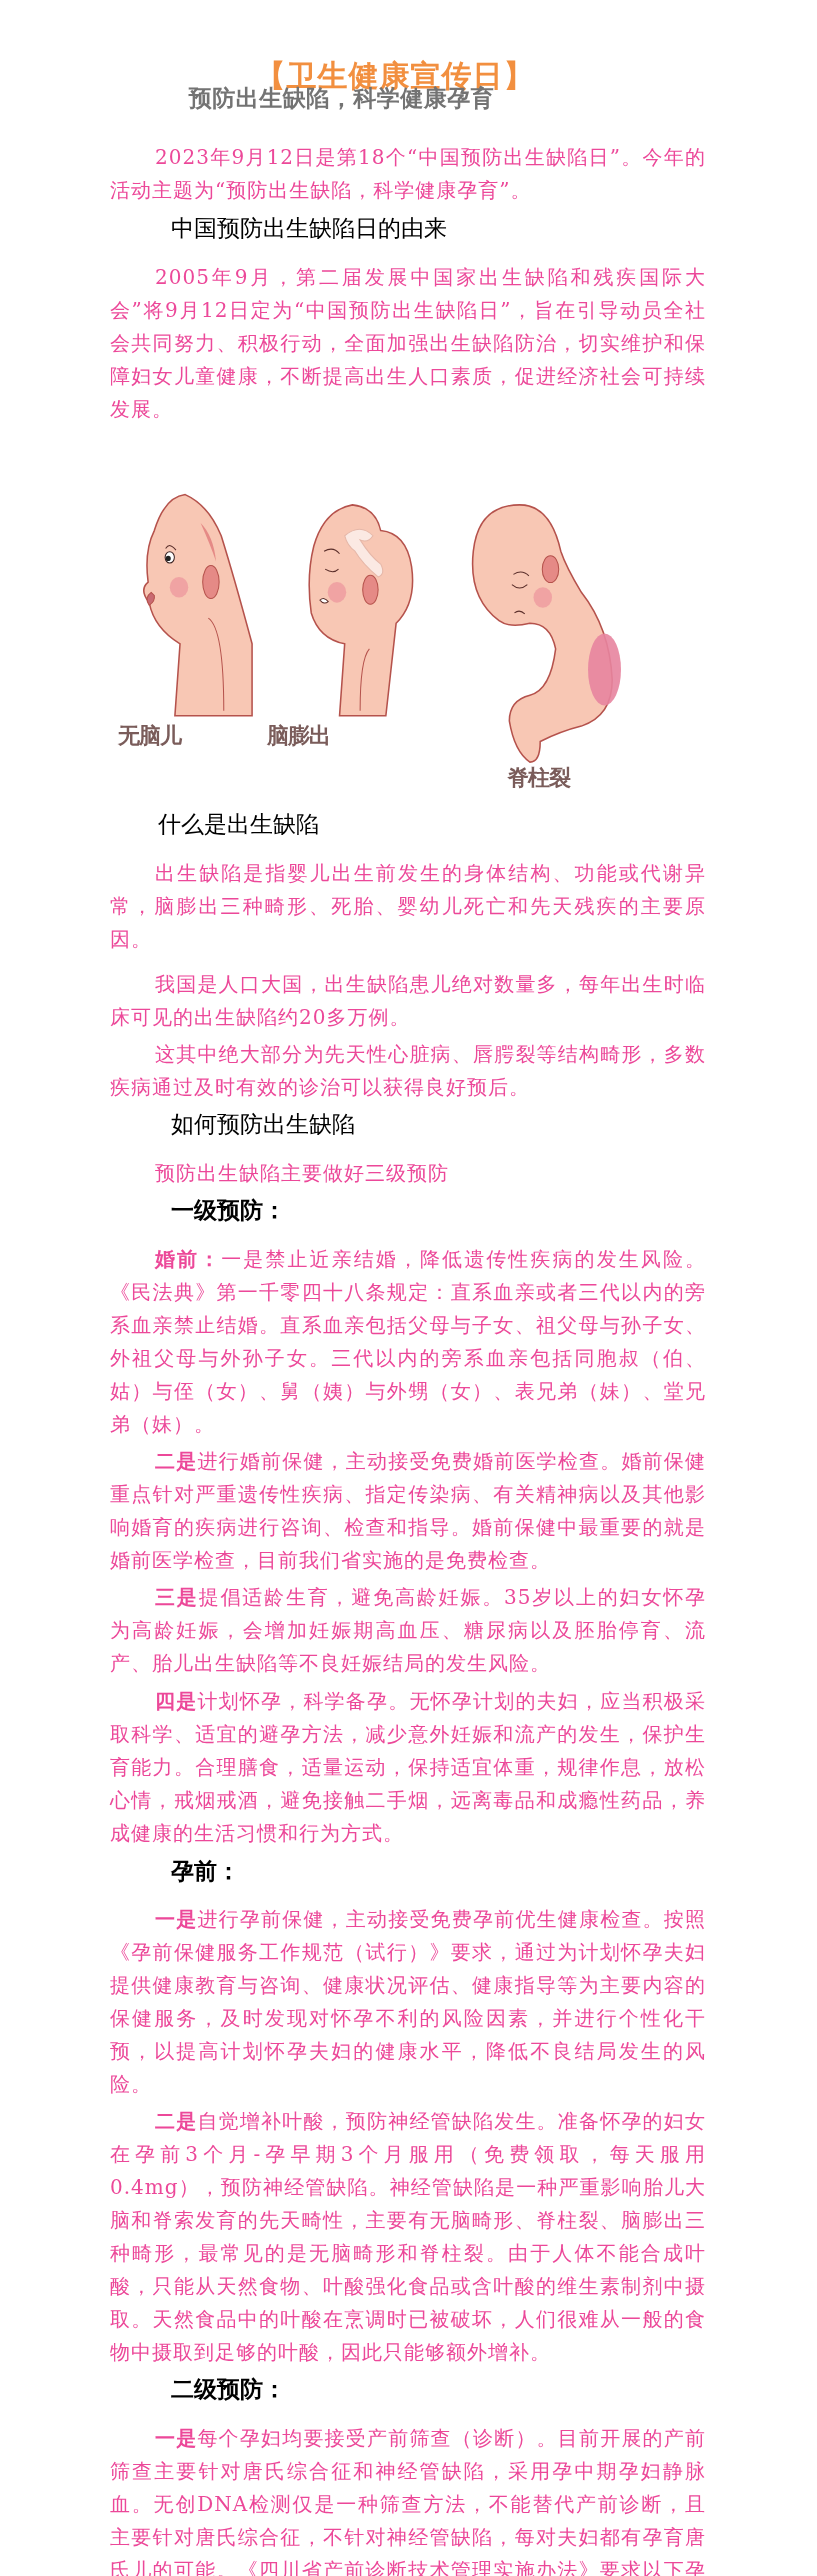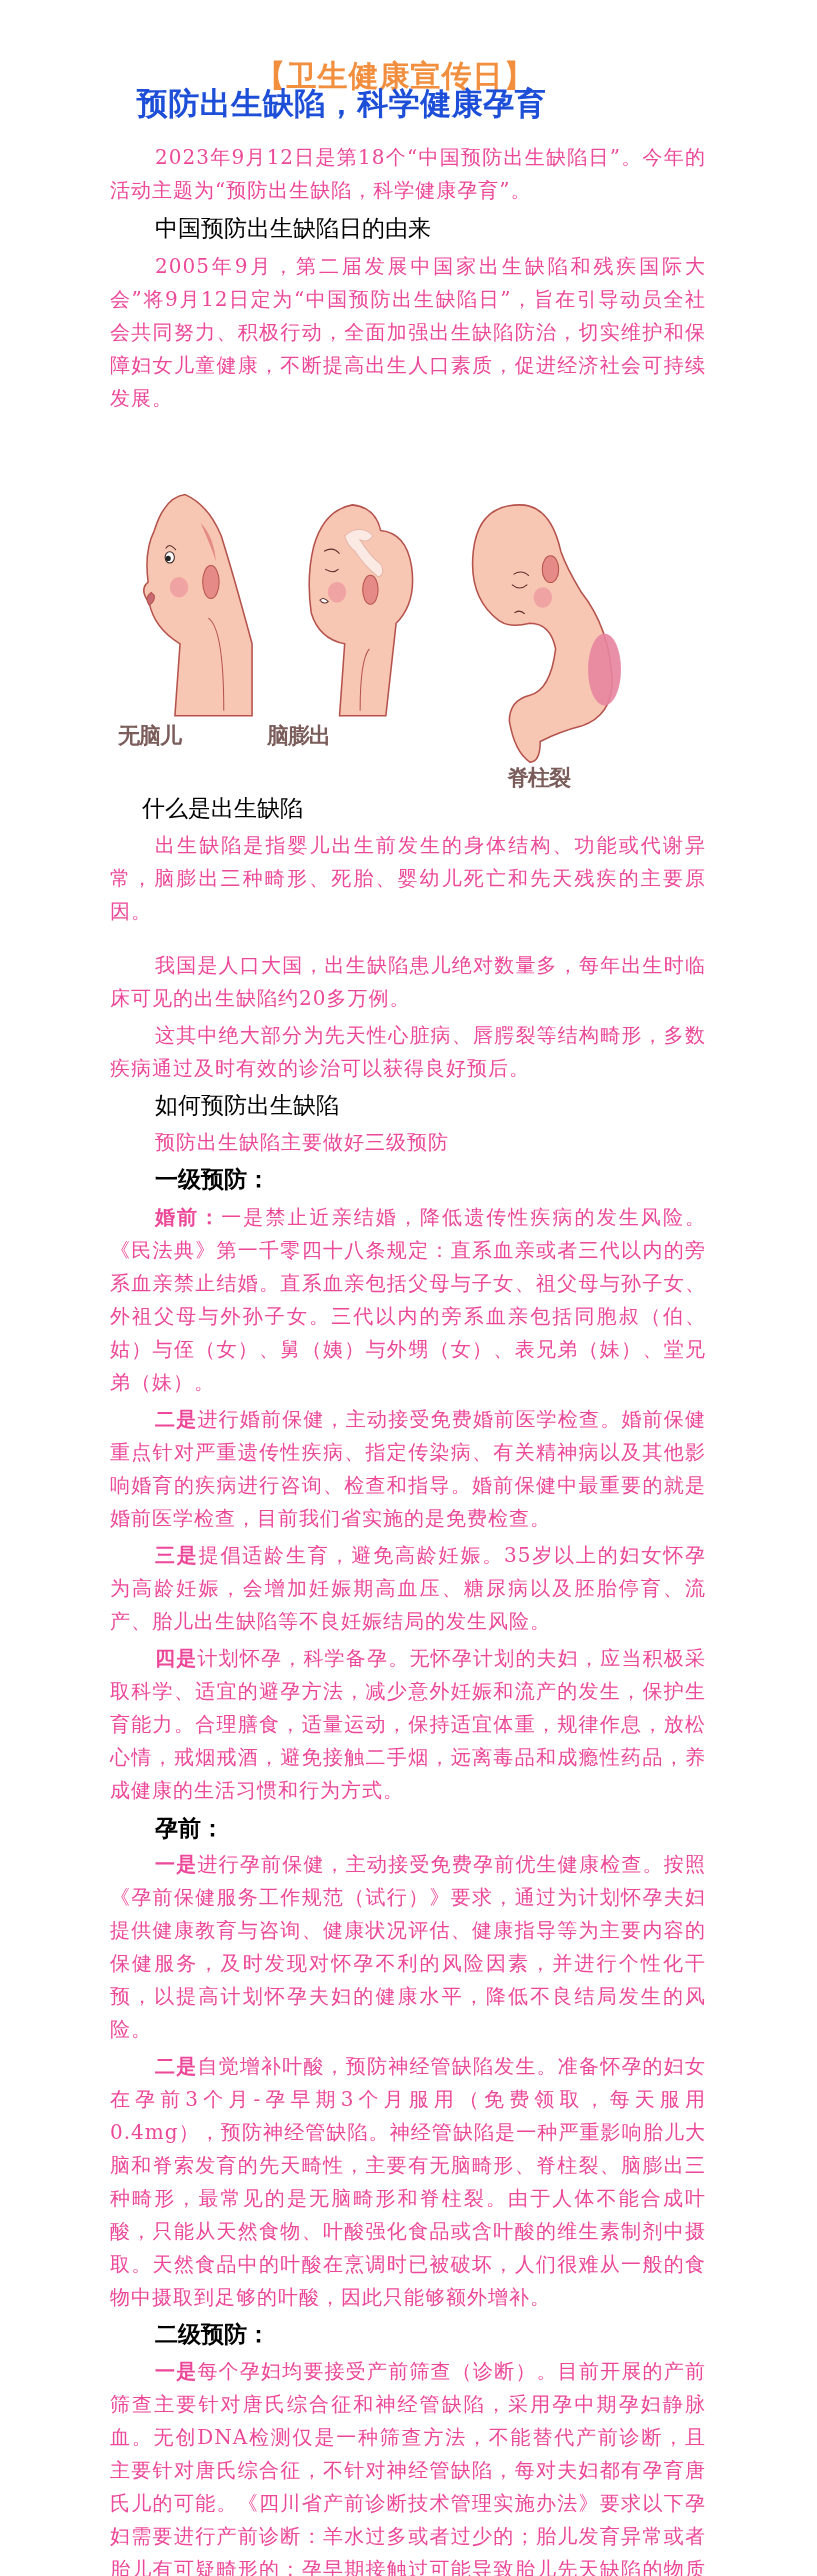--- a/index.html
+++ b/index.html
@@ -8,31 +8,31 @@
   .serif { font-family: "DejaVu Serif", "Liberation Serif", serif; }
   .sans { font-family: "DejaVu Sans", "Liberation Sans", sans-serif; }
 
   .banner {
     position: absolute; top: 56px; left: 0; width: 790px;
     text-align: center; font-size: 30px; font-weight: bold;
     color: #f28f3f; letter-spacing: 1px;
   }
   .title {
     position: absolute; top: 83px; left: 0; width: 683px;
-    text-align: center; font-size: 31px; font-weight: bold; color: #1d4ed8;
+    text-align: center; font-size: 23px; font-weight: bold; color: #737373;
     letter-spacing: 0.5px;
   }
 
   .content { position: absolute; left: 110px; width: 596px; }
   .p {
     font-size: 20px; line-height: 33px; letter-spacing: 1px;
     text-align: justify; text-indent: 45px; margin: 0; color: #ec4899;
   }
   .h {
-    font-size: 23px; line-height: 33px; margin: 0; padding-left: 45px;
+    font-size: 23px; line-height: 33px; margin: 16px; padding-left: 45px;
     font-weight: normal; color: #000;
   }
   .h.b { font-weight: bold; }
   .lead { font-weight: bold; }
 
   .illus {
     position: absolute; left: 118px; top: 474px; width: 582px; height: 319px;
   }
   .fig { position: absolute; }
   .fig-label {
@@ -91,21 +91,21 @@
       </g>
     </svg>
     <div class="fig-label sans" style="left:0px;top:247px">无脑儿</div>
     <div class="fig-label sans" style="left:149px;top:247px">脑膨出</div>
     <div class="fig-label sans" style="left:389px;top:289px">脊柱裂</div>
   </div>
 
   <div class="content serif" style="top:792px;">
     <h2 class="h sans" style="padding-left:32px;">什么是出生缺陷</h2>
     <p class="p" style="margin-top:4.1px;">出生缺陷是指婴儿出生前发生的身体结构、功能或代谢异常，脑膨出三种畸形、死胎、婴幼儿死亡和先天残疾的主要原因。</p>
-    <p class="p" style="margin-top:21px;">我国是人口大国，出生缺陷患儿绝对数量多，每年出生时临床可见的出生缺陷约20多万例。</p>
+    <p class="p" style="margin-top:12px;">我国是人口大国，出生缺陷患儿绝对数量多，每年出生时临床可见的出生缺陷约20多万例。</p>
     <p class="p" style="margin-top:4.1px;">这其中绝大部分为先天性心脏病、唇腭裂等结构畸形，多数疾病通过及时有效的诊治可以获得良好预后。</p>
 
     <h2 class="h sans" style="margin-top:4.1px;">如何预防出生缺陷</h2>
     <p class="p" style="margin-top:4.1px;">预防出生缺陷主要做好三级预防</p>
 
     <h3 class="h sans b" style="margin-top:4.1px;">一级预防：</h3>
 
     <p class="p" style="margin-top:4.1px;"><span class="lead">婚前：</span><span>一是</span><span>禁止近亲结婚，降低遗传性疾病的发生风险。《民法典》第一千零四十八条规定：直系血亲或者三代以内的旁系血亲禁止结婚。直系血亲包括父母与子女、祖父母与孙子女、外祖父母与外孙子女。三代以内的旁系血亲包括同胞叔（伯、姑）与侄（女）、舅（姨）与外甥（女）、表兄弟（妹）、堂兄弟（妹）。</span></p>
     <p class="p" style="margin-top:4.1px;font-family:Liberation Serif, serif;"><span class="lead">二是</span><span>进行婚前保健，主动接受免费婚前医学检查。婚前保健重点针对严重遗传性疾病、指定传染病、有关精神病以及其他影响婚育的疾病进行咨询、检查和指导。婚前保健中最重要的就是婚前医学检查，目前我们省实施的是免费检查。</span></p>
     <p class="p" style="margin-top:4.1px;"><span class="lead">三是</span><span>提倡适龄生育，避免高龄妊娠。35岁以上的妇女怀孕为高龄妊娠，会增加妊娠期高血压、糖尿病以及胚胎停育、流产、胎儿出生缺陷等不良妊娠结局的发生风险。</span></p>

